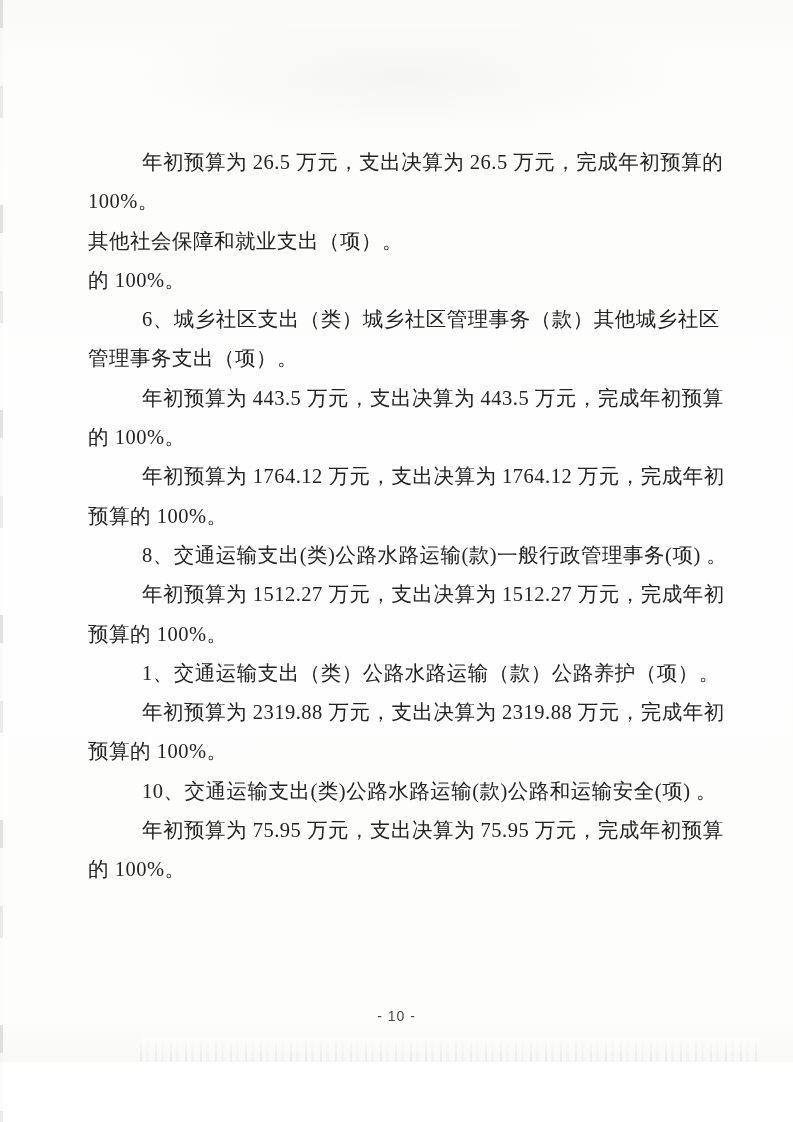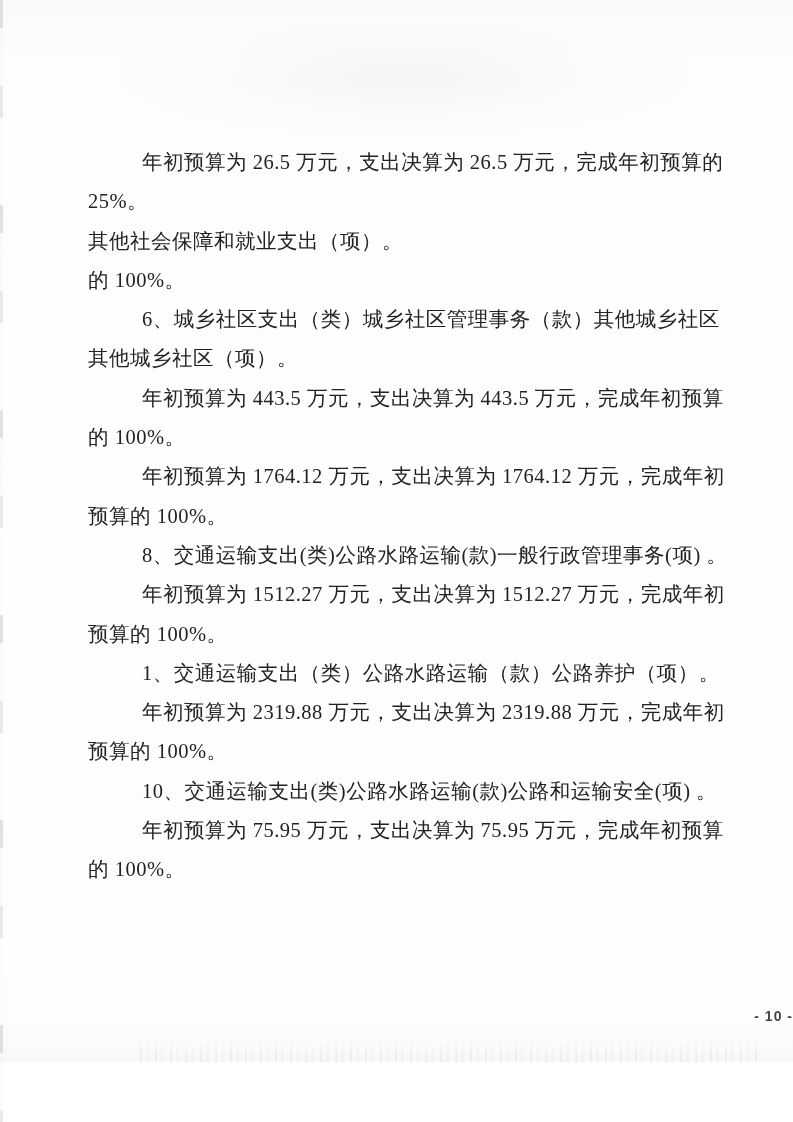--- a/index.html
+++ b/index.html
@@ -77,44 +77,43 @@
     white-space: nowrap;
   }
   .indent {
     padding-left: 54px;
   }
   .page-number {
     position: absolute;
     top: 1008px;
     left: 0;
     width: 793px;
-    text-align: right;
+    text-align: center;
     font-family: "Liberation Sans", "DejaVu Sans", sans-serif;
     font-size: 14px;
     color: #444444;
     letter-spacing: 1px;
-    font-weight: bold;
   }
 </style>
 </head>
 <body>
 
 <div class="page">
 
   <div class="scan-texture-top"></div>
   <div class="scan-edge-left"></div>
   <div class="scan-texture-bottom"></div>
 
   <div class="page-body">
     <div class="line indent">年初预算为 26.5 万元，支出决算为 26.5 万元，完成年初预算的</div>
-    <div class="line">25%。</div>
+    <div class="line">100%。</div>
     <div class="line">其他社会保障和就业支出（项）。</div>
     <div class="line">的 100%。</div>
     <div class="line indent">6、城乡社区支出（类）城乡社区管理事务（款）其他城乡社区</div>
-    <div class="line">其他城乡社区（项）。</div>
+    <div class="line">管理事务支出（项）。</div>
     <div class="line indent">年初预算为 443.5 万元，支出决算为 443.5 万元，完成年初预算</div>
     <div class="line">的 100%。</div>
     <div class="line indent">年初预算为 1764.12 万元，支出决算为 1764.12 万元，完成年初</div>
     <div class="line">预算的 100%。</div>
     <div class="line indent">8、交通运输支出(类)公路水路运输(款)一般行政管理事务(项) 。</div>
     <div class="line indent">年初预算为 1512.27 万元，支出决算为 1512.27 万元，完成年初</div>
     <div class="line">预算的 100%。</div>
     <div class="line indent">1、交通运输支出（类）公路水路运输（款）公路养护（项）。</div>
     <div class="line indent">年初预算为 2319.88 万元，支出决算为 2319.88 万元，完成年初</div>
     <div class="line">预算的 100%。</div>

